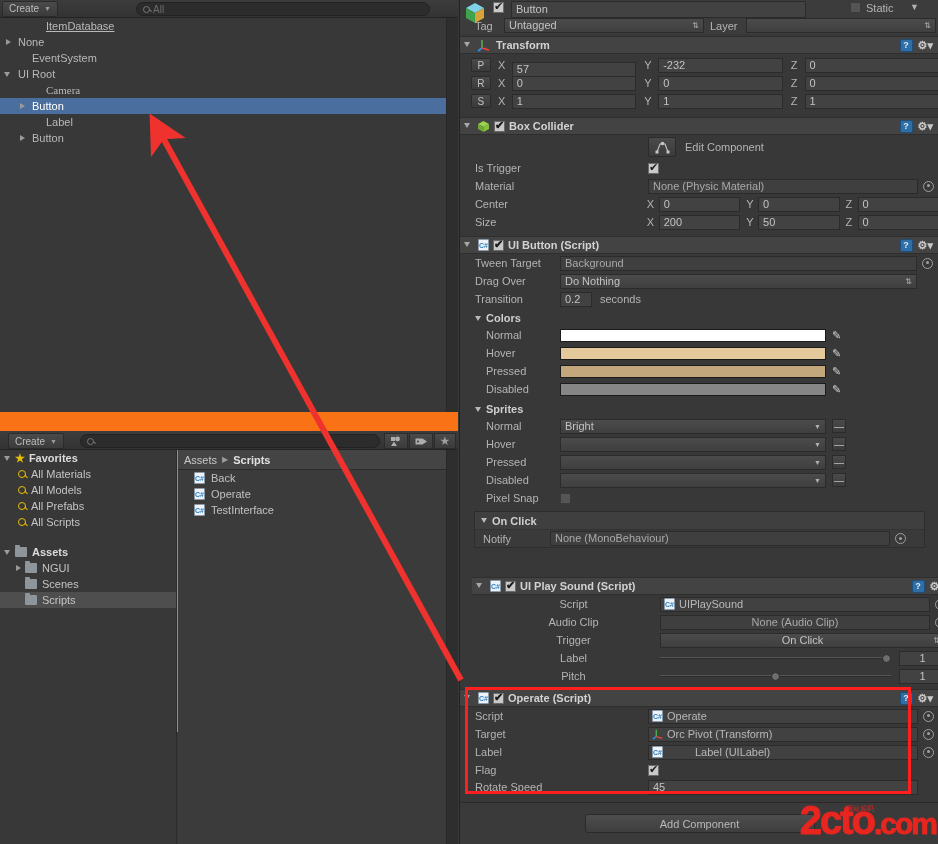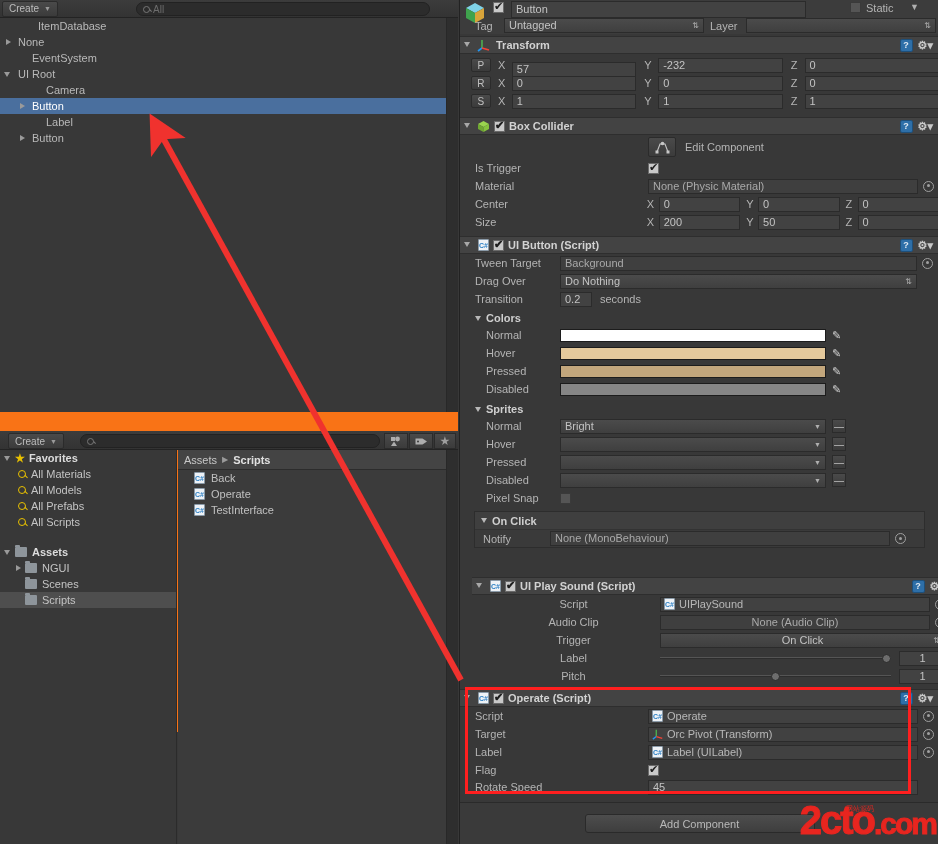--- a/index.html
+++ b/index.html
@@ -120,41 +120,41 @@
       <div class="hier-search">
         <span class="mag"></span>
         <span>All</span>
       </div>
     </div>
 
     <div class="hier-body" id="hier-tree">
         <div class="tree-row">
           <span style="width: 18px; flex: 0 0 auto;"></span>
           <span class="tri none"></span>
-          <span style="margin-left: 9px;">ItemDatabase</span>
+          <span style="margin-left: 17px; text-decoration: underline;">ItemDatabase</span>
         </div>
         <div class="tree-row">
           <span style="width: 4px; flex: 0 0 auto;"></span>
           <span class="tri closed"></span>
           <span style="margin-left: 3px;">None</span>
         </div>
         <div class="tree-row">
           <span style="width: 18px; flex: 0 0 auto;"></span>
           <span class="tri none"></span>
           <span style="margin-left: 3px;">EventSystem</span>
         </div>
         <div class="tree-row">
           <span style="width: 4px; flex: 0 0 auto;"></span>
           <span class="tri open"></span>
           <span style="margin-left: 3px;">UI Root</span>
         </div>
         <div class="tree-row">
           <span style="width: 32px; flex: 0 0 auto;"></span>
           <span class="tri none"></span>
-          <span style="margin-left: 3px;">Camera</span>
+          <span style="margin-left: 3px; font-family: Liberation Serif, serif;">Camera</span>
         </div>
         <div class="tree-row sel">
           <span style="width: 18px; flex: 0 0 auto;"></span>
           <span class="tri closed"></span>
           <span style="margin-left: 3px;">Button</span>
         </div>
         <div class="tree-row">
           <span style="width: 32px; flex: 0 0 auto;"></span>
           <span class="tri none"></span>
           <span style="margin-left: 3px;">Label</span>
@@ -598,21 +598,21 @@
             <line x1="5" y1="10" x2="1" y2="13" stroke="#2196f3" stroke-width="1.6"></line>
             <line x1="5" y1="10" x2="12" y2="12" stroke="#f44336" stroke-width="1.6"></line>
           </svg>
           <span>Orc Pivot (Transform)</span>
         </div>
         <div class="target-dot" style="margin-left:5px;"></div>
       </div>
       <div class="row">
         <div style="width:15px"></div>
         <div style="width:173px">Label</div>
-        <div class="objfield" style="width:270px;">
+        <div class="objfield" style="width:270px;gap:28px;">
           <span class="cs-ic" style="margin-right:4px;">C#</span>
           <span>Label (UILabel)</span>
         </div>
         <div class="target-dot" style="margin-left:5px;"></div>
       </div>
       <div class="row">
         <div style="width:15px"></div>
         <div style="width:173px">Flag</div>
         <div class="cbox on"></div>
       </div>

